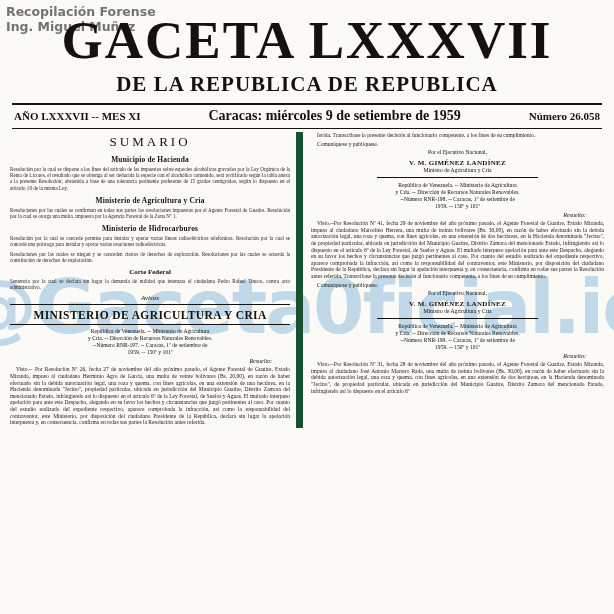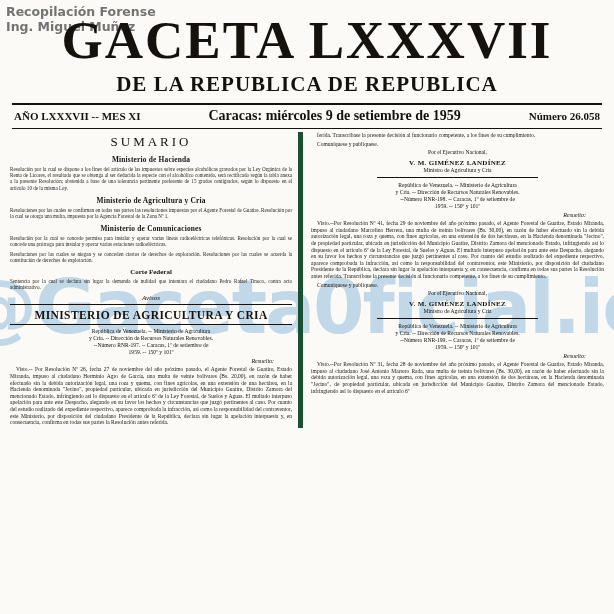--- a/index.html
+++ b/index.html
@@ -67,21 +67,21 @@
   }
   .issueline .mid{font-size:14px;}
   
   .cols{
     position:relative;z-index:6;
     display:flex;
     gap:8px;
     margin-top:3px;
   }
   .col{width:50%;box-sizing:border-box;}
-  .col-left{padding-right:6px;border-right:5px solid #14532d;}
+  .col-left{padding-right:6px;border-right:7px solid #14532d;}
   .sumario-title{
     text-align:center;font-size:13px;letter-spacing:3px;
     font-weight:normal;margin:2px 0 3px 0;
   }
   .dept{
     text-align:center;
     font-size:7.4px;
     font-weight:bold;
     margin:5px 0 2px 0;
     letter-spacing:.2px;
@@ -153,32 +153,32 @@
     <div class="rule-thin"></div>
   </div>
 
   <div class="cols">
 
     <div class="col col-left">
 
       <div class="sumario-title">SUMARIO</div>
 
       <div>
-        <div class="dept">Ministerio de Hacienda</div>
+        <div class="dept">Municipio de Hacienda</div>
         <div class="blk">Resolución por la cual se dispone a los fines del artículo de las impuestos sobre especies alcohólicas gravados por la Ley Orgánica de la Renta de Licores, el resultado que se obtenga al ser deducida la especie con el alcohólico contenido, será rectificado según la tabla anexa a la presente Resolución; abstenida a base de una tolerancia pertinente preferente de 15 grados centígrados, según lo dispuesto en el artículo 10 de la misma Ley.</div>
       </div>
 
       <div>
         <div class="dept">Ministerio de Agricultura y Cria</div>
         <div class="blk">Resoluciones por las cuales se confirman en todas sus partes las resoluciones impuestas por el Agente Forestal de Guatire.
 Resolución por la cual se otorga una multa, impuesta por la Agencia Forestal de la Zona Nº 1.</div>
       </div>
 
       <div>
-        <div class="dept">Ministerio de Comunicaciones</div>
+        <div class="dept">Ministerio de Hidrocarburos</div>
         <div class="blk">Resolución por la cual se concede permiso para instalar y operar varias líneas radioeléctricas telefónicas.
 Resolución por la cual se concede una prórroga para instalar y operar varias estaciones radioeléctricas.</div>
       </div>
 
       <div>
         <div class="blk">Resoluciones por las cuales se niegan y se conceden ciertos de derechos de exploración.
 Resoluciones por las cuales se acuerda la constitución de derechos de explotación.</div>
       </div>
 
       <div>

